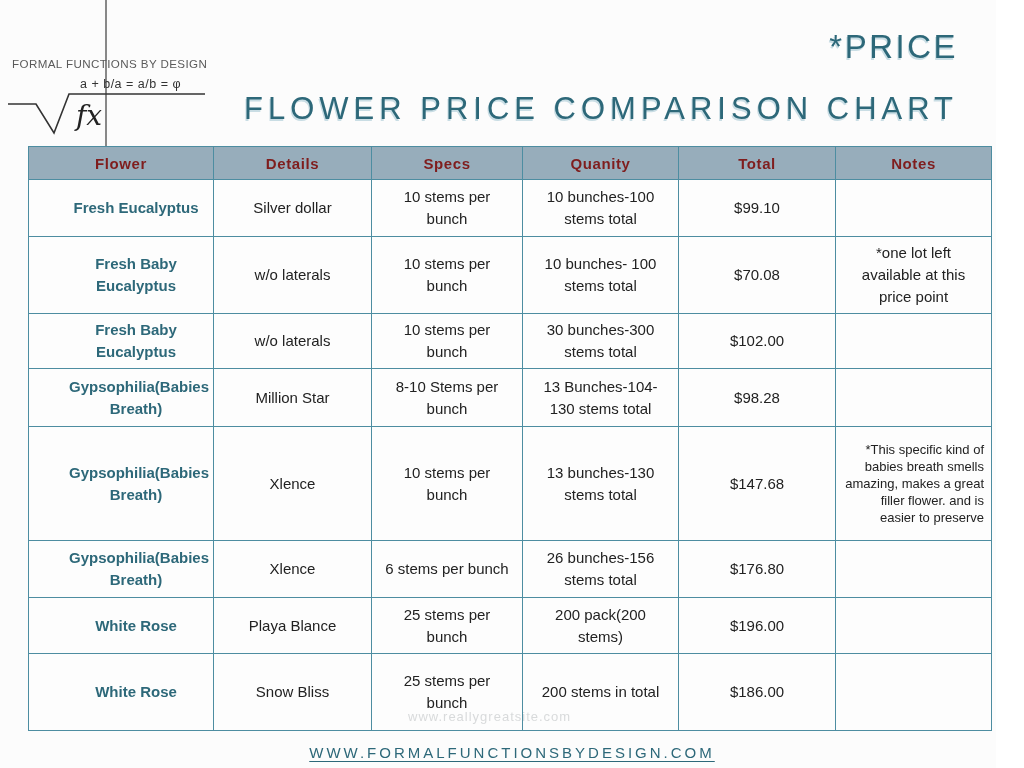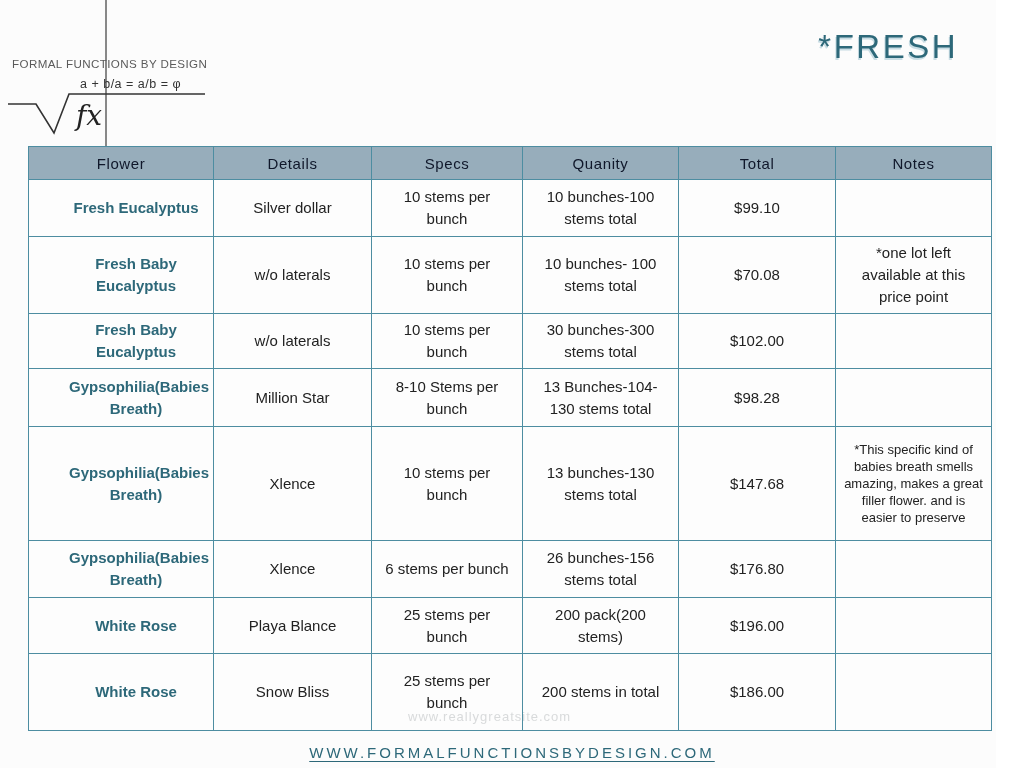--- a/index.html
+++ b/index.html
@@ -56,42 +56,42 @@
     width: 963px;
     border-collapse: collapse;
     table-layout: fixed;
     background: #fdfdfd;
   }
   .price-table th, .price-table td {
     border: 1.5px solid #4d8da1;
   }
   .price-table th {
     background: #97adbb;
-    color: #0f172a;
+    color: #7f1d1d;
     font-size: 15px;
-    font-weight: normal;
+    font-weight: bold;
     letter-spacing: 0.6px;
     height: 33px;
   }
   .price-table td {
     text-align: center;
     vertical-align: middle;
     font-size: 15px;
     color: #222222;
     line-height: 1.45;
     padding: 4px 10px;
   }
   .price-table td.flower-cell {
     font-weight: bold;
     color: #2d6879;
     padding-left: 40px;
   }
   .price-table td.notes-small {
     font-size: 13px;
-    text-align: center;
+    text-align: right;
     line-height: 1.32;
     padding: 0 7px;
   }
 
   
   .watermark {
     position: absolute;
     left: 408px;
     top: 709px;
     font-size: 13px;
@@ -120,21 +120,22 @@
 <div class="page">
 
   <svg class="logo" viewBox="0 0 220 150" xmlns="http://www.w3.org/2000/svg">
     <line x1="106" y1="0" x2="106" y2="148" stroke="#4a4a4a" stroke-width="1.3"></line>
     <text x="12" y="68" font-family="Liberation Sans, sans-serif" font-size="11.6" letter-spacing="0.4" fill="#5a5a5a">FORMAL FUNCTIONS BY DESIGN</text>
     <text x="80" y="88" font-family="Liberation Sans, sans-serif" font-size="12.5" letter-spacing="0.5" fill="#333333">a + b/a = a/b = φ</text>
     <path d="M8,104 L36,104 L54,133 L69,94 L205,94" fill="none" stroke="#333333" stroke-width="1.6"></path>
     <text x="76" y="125" font-family="DejaVu Serif, serif" font-style="italic" font-size="28" fill="#222222">fx</text>
   </svg>
 
-  <div class="fresh-label">*FRESH</div>
+  <div class="fresh-label">*PRICE</div>
+  <div class="page-title">FLOWER PRICE COMPARISON CHART</div>
 
   <table class="price-table">
     <colgroup>
       <col style="width:185px">
         <col style="width:158px">
         <col style="width:151px">
       <col style="width:156px">
         <col style="width:157px">
         <col style="width:156px">
     </colgroup>

